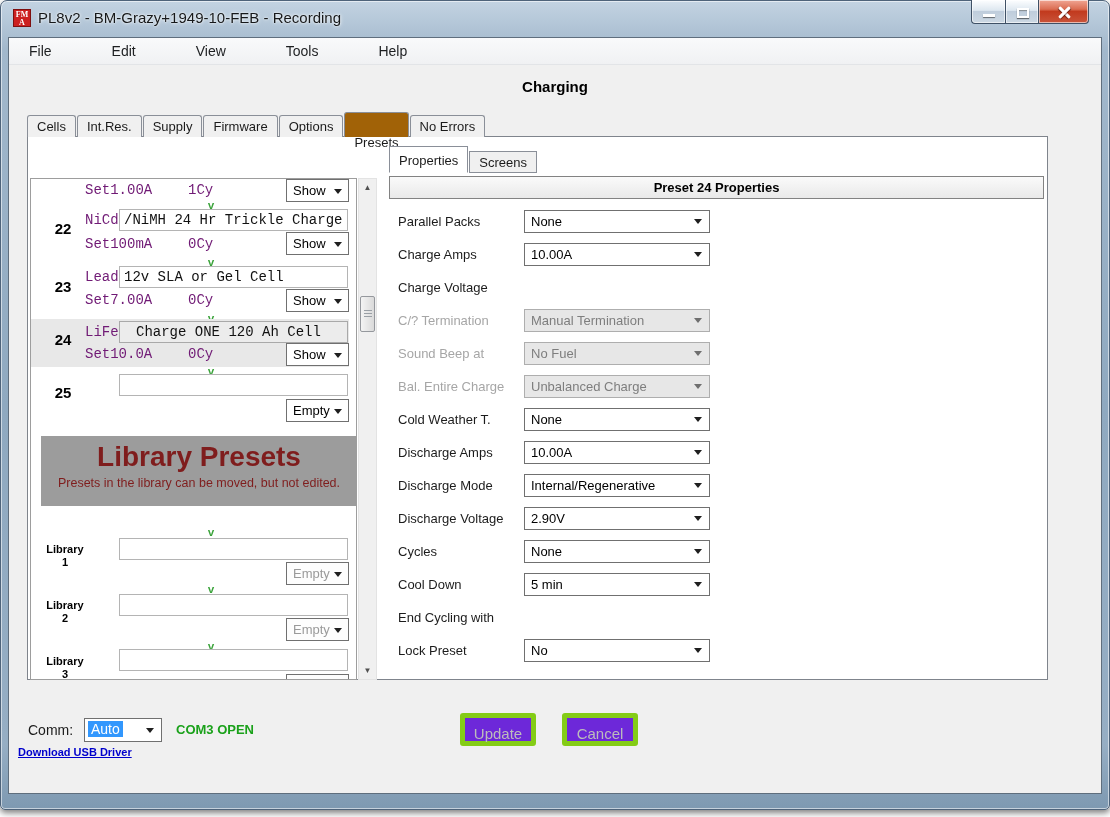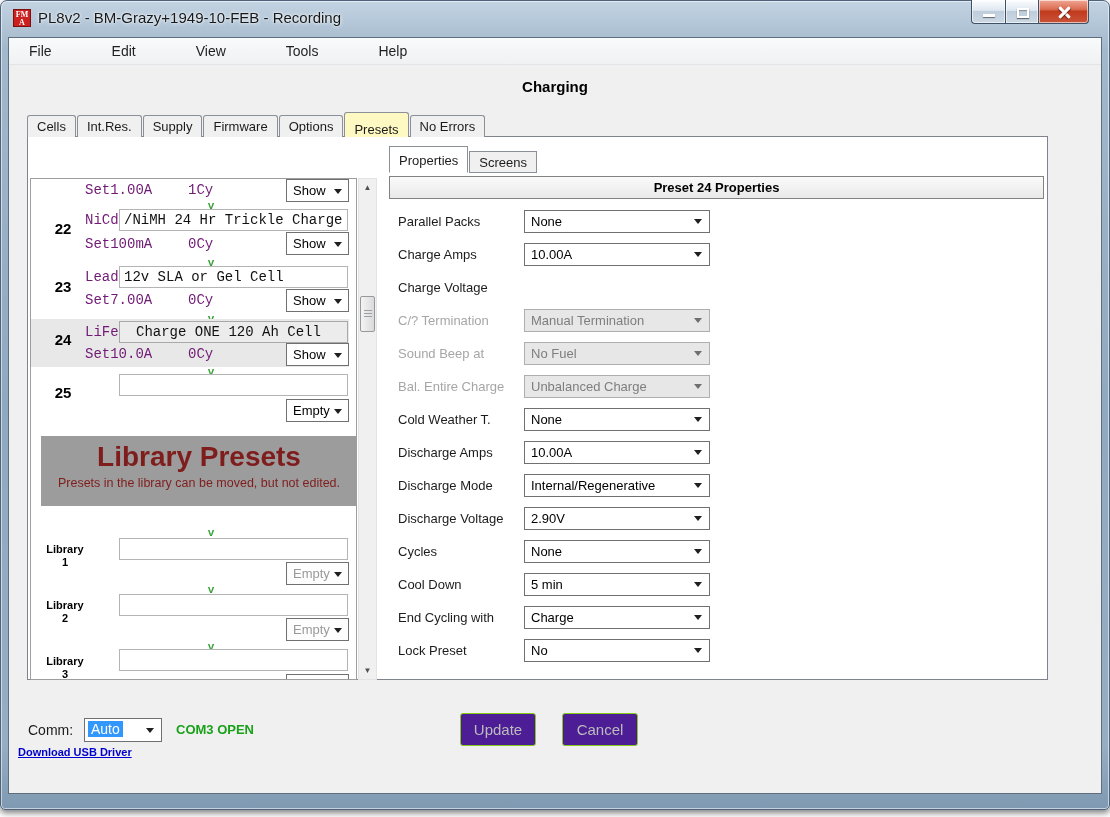--- a/index.html
+++ b/index.html
@@ -41,21 +41,21 @@
     display:flex; align-items:center; padding-left:10px;gap:40px; }
   .menu-item { font-size:14px; color:#1d1f21; padding:3px 10px; }
 
   .page-title { position:absolute; left:0; top:78px; width:1110px; text-align:center;
     font-size:15px; font-weight:bold; color:#000; }
 
   
   .tabrow { position:absolute; left:27px; top:112px; height:25px; display:flex; align-items:flex-end; z-index:3; }
   .tab { height:22px; background:#f0f0f0; border:1px solid #8a8f98; border-bottom:none;
     border-radius:3px 3px 0 0; font-size:13px; color:#1b1b1b; padding:3px 9px 0 9px; margin-right:1px; }
-  .tab.active { height:25px; background:#fef9c3; padding-top:9px; position:relative; z-index:4; }
+  .tab.active { height:25px; background:#a16207; padding-top:22px; position:relative; z-index:4; }
 
   .mainbox { position:absolute; left:27px; top:136px; width:1021px; height:544px;
     background:#fff; border:1px solid #7f848c; z-index:1; }
 
   
   .adv-label { position:absolute; left:196px; top:151px; font-size:14px; color:#1b1b1b; }
   .adv-check { position:absolute; left:333px; top:149px; width:16px; height:16px;
     background:linear-gradient(180deg,#fbfbfb,#ededed); border:1px solid #8b8b8b; }
   .help-btn { position:absolute; left:352px; top:146px; width:23px; height:23px;
     background:linear-gradient(180deg,#f4f4f4,#dcdcdc); border:1px solid #707070; border-radius:3px;
@@ -113,22 +113,22 @@
   .frow.dis .arr { border-top-color:#6f6f6f; }
   .frow.focus .combo { border-color:#4f96d0; box-shadow:0 0 3px 1px rgba(110,170,220,.75); }
 
   
   .comm-label { position:absolute; left:28px; top:722px; font-size:14px; color:#1b1b1b; }
   .comm-combo { position:absolute; left:84px; top:718px; width:78px; height:24px; background:#fff;
     border:1px solid #707070; font-size:14px; padding:2px 0 0 3px; }
   .comm-combo .selhl { background:#3297fd; color:#fff; padding:0 3px; }
   .comm-combo .arr { position:absolute; right:7px; top:9px; }
   .comm-status { position:absolute; left:176px; top:722px; font-size:13px; font-weight:bold; color:#1aa11a; }
-  .dlg-btn { position:absolute; top:713px; width:76px; height:33px; background:#4c1d95;
-    border:1px solid #84cc16; border-radius:3px; font-size:15px; color:#bcbcbc; text-align:center; line-height:31px; }
+  .dlg-btn { position:absolute; top:713px; width:76px; height:33px; background:#6d28d9;
+    border:5px solid #84cc16; border-radius:3px; font-size:15px; color:#bcbcbc; text-align:center; line-height:31px; }
   .dl-link { position:absolute; left:18px; top:746px; font-size:11px; font-weight:bold;
     color:#0000cc; text-decoration:underline; }
 </style>
 </head>
 <body>
 
 <div class="stage">
   <div class="frame"></div>
 
   <div class="titlebar">
@@ -319,21 +319,20 @@
   <div class="frow" style="top:540px;">
     <span class="flabel">Cycles</span>
     <div class="combo"><span>None</span><span class="arr"></span></div>
   </div>
   <div class="frow" style="top:573px;">
     <span class="flabel">Cool Down</span>
     <div class="combo"><span>5 min</span><span class="arr"></span></div>
   </div>
   <div class="frow" style="top:606px;">
     <span class="flabel">End Cycling with</span>
-    <div class="combo"><span>Charge</span><span class="arr"></span></div>
   </div>
   <div class="frow" style="top:639px;">
     <span class="flabel">Lock Preset</span>
     <div class="combo"><span>No</span><span class="arr"></span></div>
   </div>
 
   <div class="comm-label">Comm:</div>
   <div class="comm-combo">
     <span class="selhl">Auto</span>
     <span class="arr"></span>

